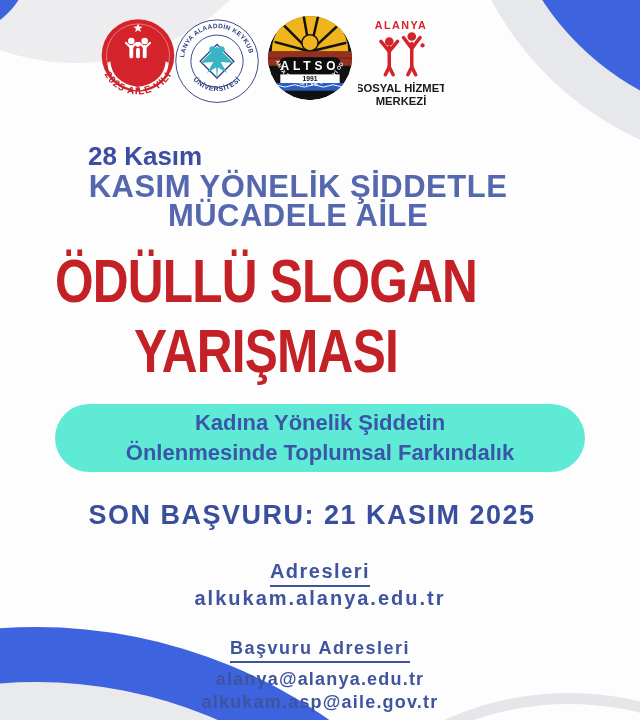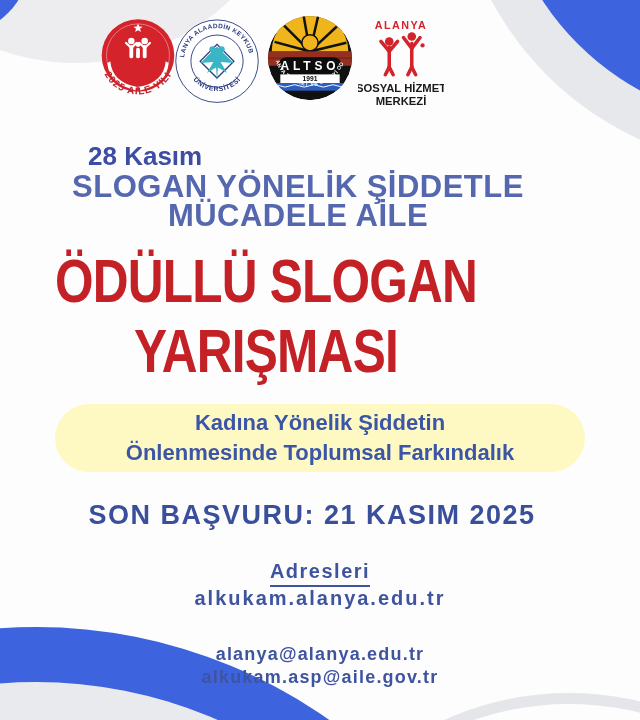--- a/index.html
+++ b/index.html
@@ -23,21 +23,21 @@
   .logo{position:absolute;}
   svg text{font-family:"Liberation Sans","DejaVu Sans",sans-serif;}
 
   .heading{position:absolute;left:38px;top:140px;width:520px;text-align:center;}
   .heading .date{font-size:26px;font-weight:bold;color:#3c4da3;text-align:left;padding-left:50px;line-height:32px;}
   .heading .hl{font-size:31px;font-weight:bold;color:#5567ae;line-height:29px;letter-spacing:.5px;}
 
   .big-title{position:absolute;left:0;top:246px;width:532px;text-align:center;color:#c42127;font-weight:bold;}
   .big-title .line{font-size:62px;line-height:70px;letter-spacing:-1px;transform:scaleX(.8);transform-origin:50% 50%;}
 
-  .pill{position:absolute;left:55px;top:404px;width:530px;height:68px;background:#fef9c3;border-radius:34px;
+  .pill{position:absolute;left:55px;top:404px;width:530px;height:68px;background:#5eead4;border-radius:34px;
         display:flex;flex-direction:column;justify-content:center;text-align:center;}
   .pill .pl{font-size:22px;font-weight:bold;color:#3b55a8;line-height:30px;}
 
   .deadline{position:absolute;left:0;top:500px;width:624px;text-align:center;
             font-size:27px;font-weight:bold;color:#3a4f9c;letter-spacing:1.5px;}
 
   .details{position:absolute;left:0;top:560px;width:640px;text-align:center;color:#3f549f;}
   .details .lbl{display:inline-block;font-size:20px;font-weight:bold;letter-spacing:1.5px;
                 border-bottom:2px solid #3f549f;padding-bottom:2px;}
   .details .url{font-size:20px;font-weight:bold;letter-spacing:2px;}
@@ -168,21 +168,21 @@
         <circle cx="31" cy="26" r="4.4" fill="#d4232b"></circle>
         <circle cx="54" cy="21" r="4.4" fill="#d4232b"></circle>
         <circle cx="65" cy="30" r="2.2" fill="#d4232b"></circle>
         <text x="43" y="78" font-size="11.5" font-weight="bold" fill="#1a1a1a" text-anchor="middle">SOSYAL HİZMET</text>
         <text x="43" y="91" font-size="11.5" font-weight="bold" fill="#1a1a1a" text-anchor="middle">MERKEZİ</text>
       </svg>
     </div>
 
     <div class="heading">
       <div class="date">28 Kasım</div>
-      <div class="hl">SLOGAN YÖNELİK ŞİDDETLE</div>
+      <div class="hl">KASIM YÖNELİK ŞİDDETLE</div>
       <div class="hl">MÜCADELE AİLE</div>
     </div>
 
     <div class="big-title">
       <div class="line">ÖDÜLLÜ SLOGAN</div>
       <div class="line">YARIŞMASI</div>
     </div>
 
     <div class="pill">
       <div class="pl">Kadına Yönelik Şiddetin</div>
@@ -190,18 +190,19 @@
     </div>
 
     <div class="deadline">SON BAŞVURU: 21 KASIM 2025</div>
 
     <div class="details">
       <span class="lbl">Adresleri</span>
       <div class="url">alkukam.alanya.edu.tr</div>
     </div>
 
     <div class="contacts">
+      <span class="lbl">Başvuru Adresleri</span>
       <div class="em first">alanya@alanya.edu.tr</div>
       <div class="em">alkukam.asp@aile.gov.tr</div>
     </div>
 
   </div>
 </div>
 
 </body></html>

